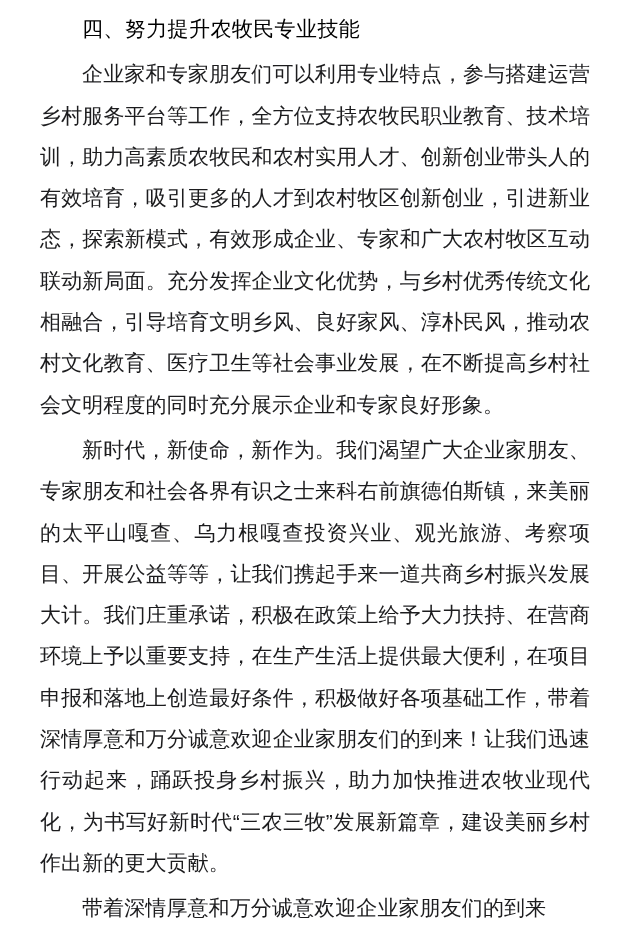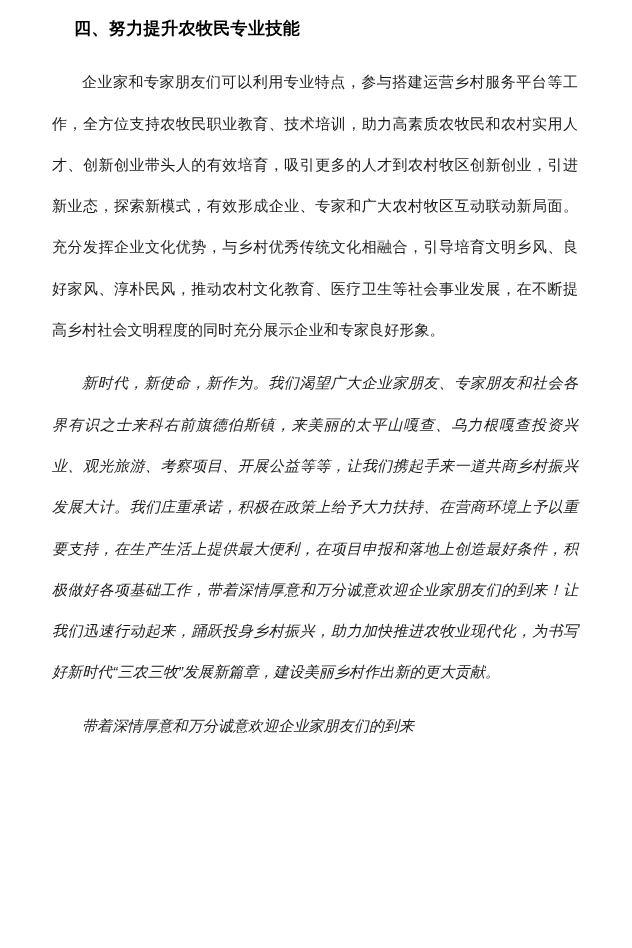--- a/index.html
+++ b/index.html
@@ -13,41 +13,40 @@
     height: 948px;
     box-sizing: border-box;
     background: #ffffff;
     padding: 8px 42px 0 40px;
     overflow: hidden;
     font-family: "Liberation Sans", "DejaVu Sans", sans-serif;
     color: #1c1c1e;
   }
   .doc-heading {
     margin: 0 0 4px 0;
-    font-size: 17px;
+    font-size: 21px;
     line-height: 41.3px;
-    font-weight: bold;
+    font-weight: normal;
     color: #000000;
     text-indent: 2em;
     white-space: nowrap;
     letter-spacing: 0.4px;
   }
   .doc-paragraph {
-    margin: 12px;
-    font-size: 15px;
+    margin: 0;
+    font-size: 21px;
     line-height: 41.3px;
     text-align: justify;
     text-indent: 2em;
     letter-spacing: 0.1px;
     word-break: break-all;
     color: #1c1c1e;
   }
   .doc-paragraph + .doc-paragraph {
     margin-top: 4px;
-    font-style: italic;
   }
 </style>
 </head>
 <body>
 
 <div class="page">
   <h1 class="doc-heading">四、努力提升农牧民专业技能</h1>
 
   <p class="doc-paragraph">企业家和专家朋友们可以利用专业特点，参与搭建运营乡村服务平台等工作，全方位支持农牧民职业教育、技术培训，助力高素质农牧民和农村实用人才、创新创业带头人的有效培育，吸引更多的人才到农村牧区创新创业，引进新业态，探索新模式，有效形成企业、专家和广大农村牧区互动联动新局面。充分发挥企业文化优势，与乡村优秀传统文化相融合，引导培育文明乡风、良好家风、淳朴民风，推动农村文化教育、医疗卫生等社会事业发展，在不断提高乡村社会文明程度的同时充分展示企业和专家良好形象。</p>
 

